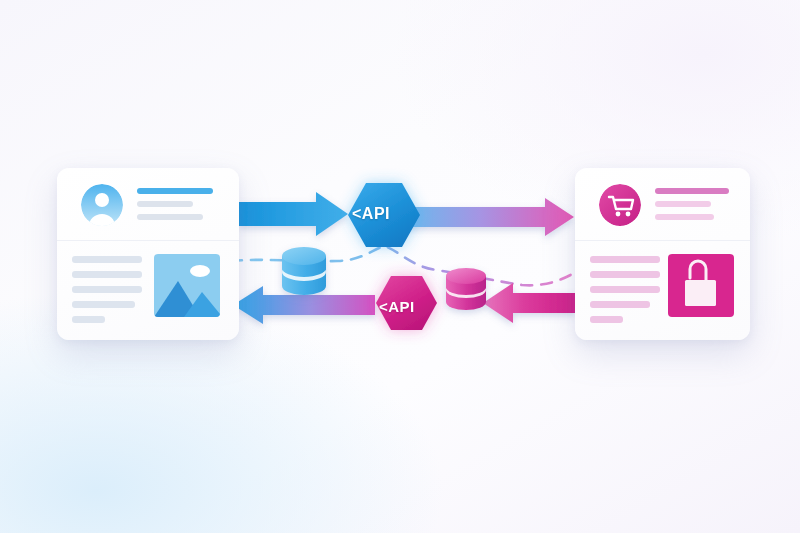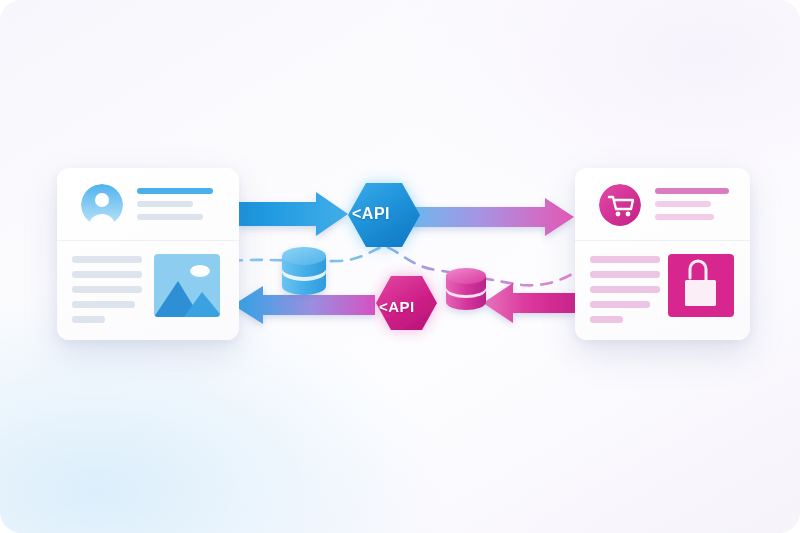--- a/index.html
+++ b/index.html
@@ -7,21 +7,20 @@
     width:800px;height:533px;overflow:hidden;
     font-family:"Liberation Sans", sans-serif;
     background:#fff;
   }
   #stage{
     position:relative;width:800px;height:533px;overflow:hidden;
     background:
       radial-gradient(ellipse 70% 60% at 12% 92%, #dbeefb 0%, rgba(219,238,251,0) 62%),
       radial-gradient(ellipse 65% 60% at 88% 10%, #f7f3fc 0%, rgba(247,243,252,0) 60%),
       linear-gradient(150deg,#f7f6fc 0%,#fcfcfe 38%,#fdfdff 62%,#f6f3fb 100%);
-    border-radius: 21px;
   }
   #stage svg.layer{position:absolute;inset:0;width:800px;height:533px;}
   
   .card{
     position:absolute;border-radius:12px;
     background:linear-gradient(160deg,#ffffff 0%,#fdfdfe 55%,#fbfbfd 100%);
     box-shadow:0 14px 34px rgba(120,130,180,.20), 0 3px 10px rgba(120,130,180,.10);
     overflow:hidden;
   }
   #card-left{left:57px;top:168px;width:182px;height:172px;}

